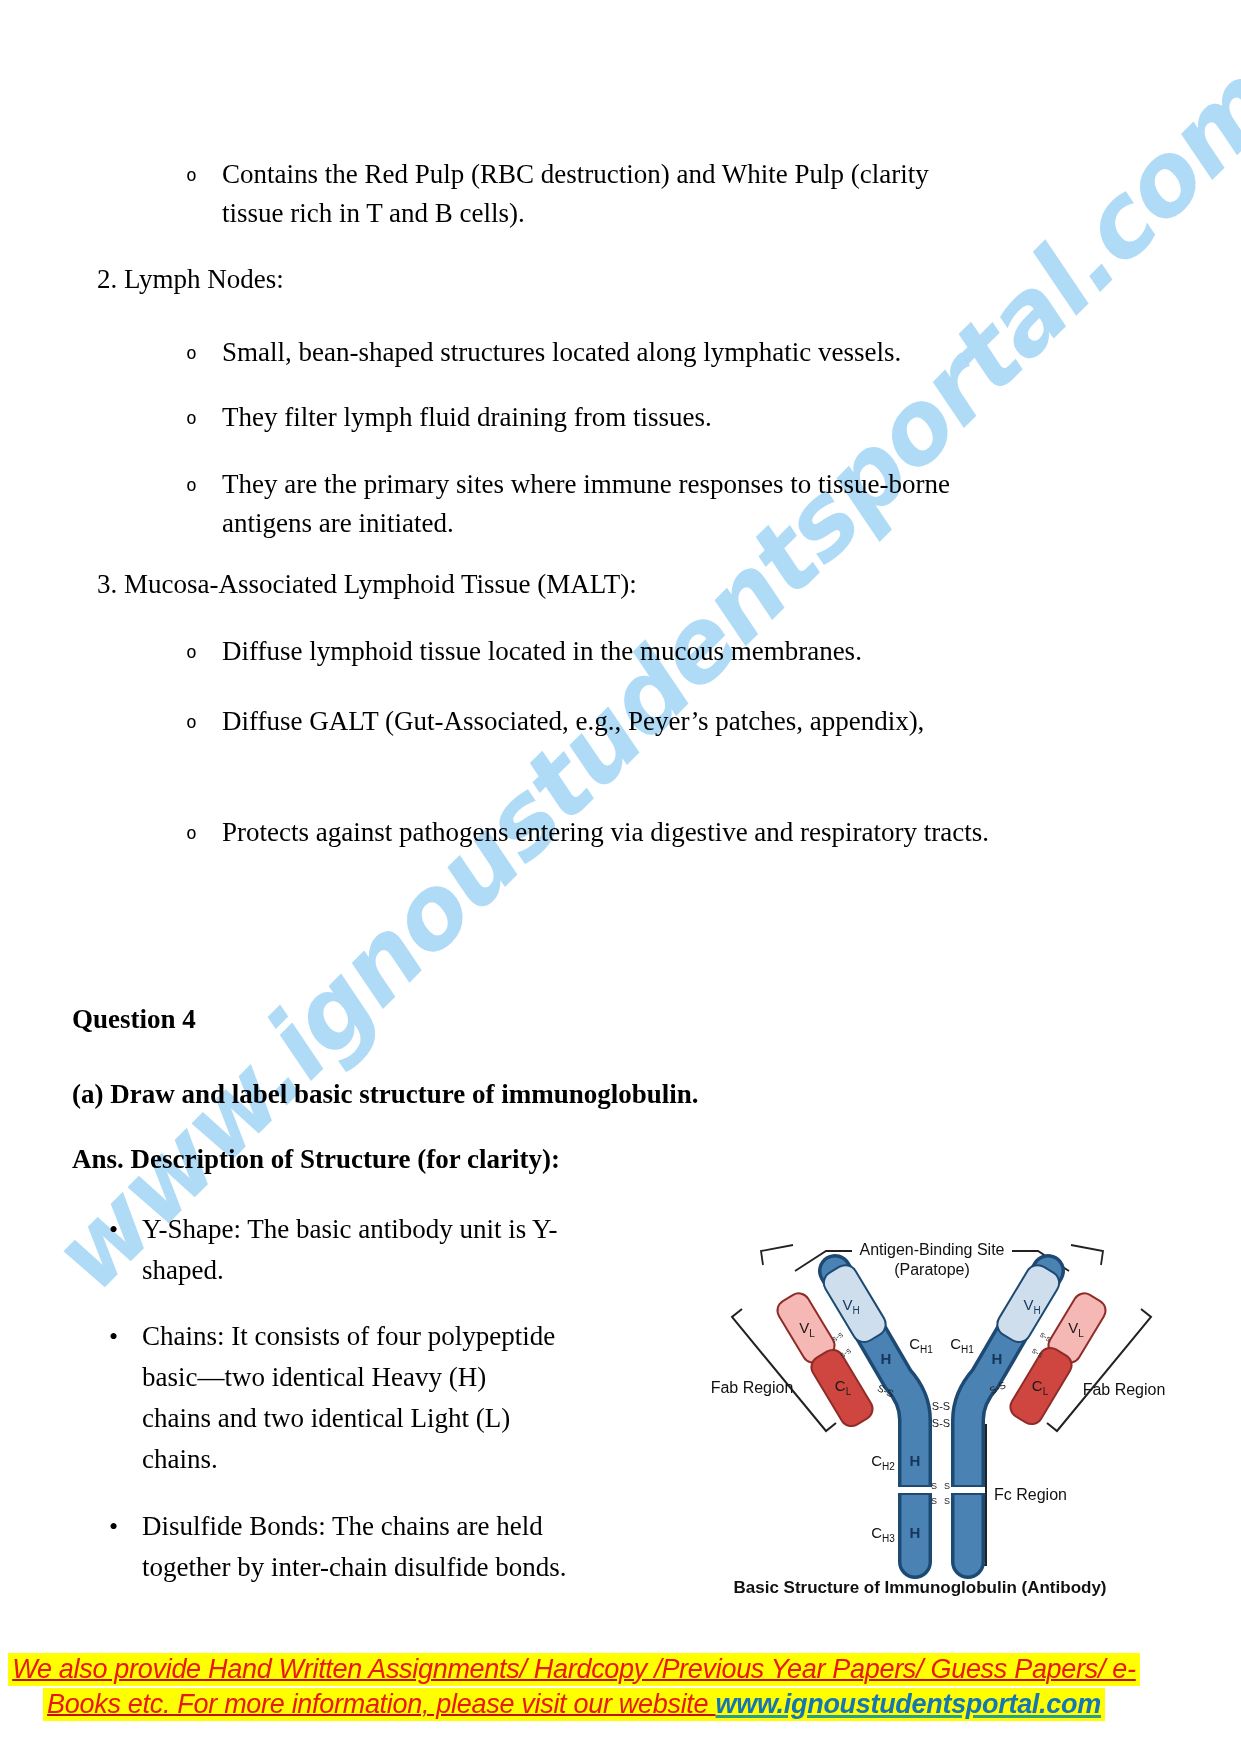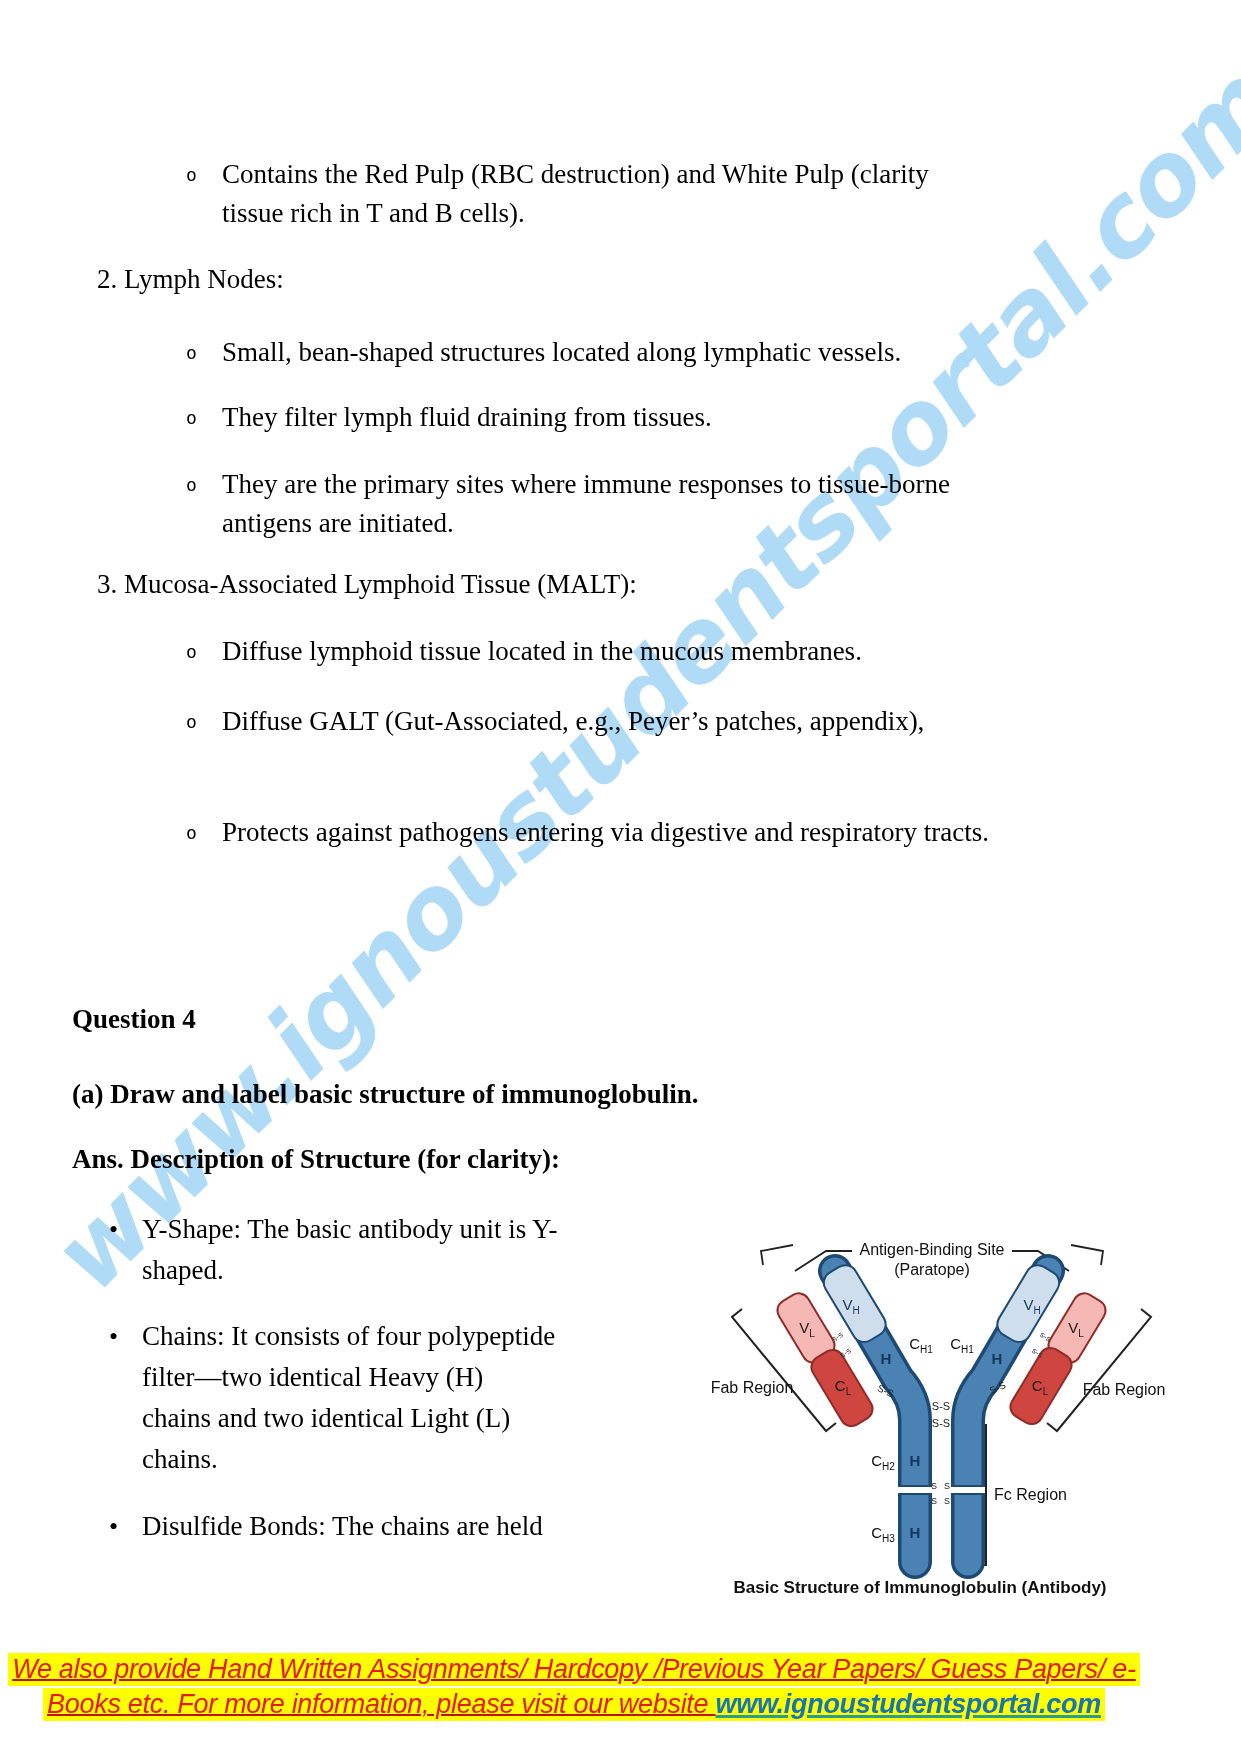--- a/index.html
+++ b/index.html
@@ -101,28 +101,29 @@
 
   <div class="li1" style="top:1209px;">
     <span class="mark1">•</span>
     <span class="line"><span class="b">Y-Shape:</span><span> The basic antibody unit is Y-</span></span>
     <span class="line"><span>shaped.</span></span>
   </div>
 
   <div class="li1" style="top:1316px;">
     <span class="mark1">•</span>
     <span class="line"><span class="b">Chains:</span><span> It consists of four polypeptide</span></span>
-    <span class="line"><span>filter—two identical </span><span class="b">Heavy (H)</span></span>
+    <span class="line"><span>basic—two identical </span><span class="b">Heavy (H)</span></span>
     <span class="line"><span class="b">chains</span><span> and two identical </span><span class="b">Light (L)</span></span>
     <span class="line"><span class="b">chains</span><span>.</span></span>
   </div>
 
   <div class="li1" style="top:1506px;">
     <span class="mark1">•</span>
     <span class="line"><span class="b">Disulfide Bonds:</span><span> The chains are held</span></span>
+    <span class="line"><span>together by inter-chain disulfide bonds.</span></span>
   </div>
 
   <div class="figwrap">
     <svg width="545" height="372" viewBox="0 0 545 372">
 
       <path d="M 212,13 L 186,13 L 155,33" fill="none" stroke="#222" stroke-width="1.8"></path>
       <path d="M 153,7 L 121,13 L 123,27" fill="none" stroke="#222" stroke-width="1.8"></path>
       <path d="M 372,13 L 398,13 L 429,33" fill="none" stroke="#222" stroke-width="1.8"></path>
       <path d="M 431,7 L 463,13 L 461,27" fill="none" stroke="#222" stroke-width="1.8"></path>
       <path d="M 102,71 L 92,79 L 186,193 L 196,185" fill="none" stroke="#222" stroke-width="2"></path>

